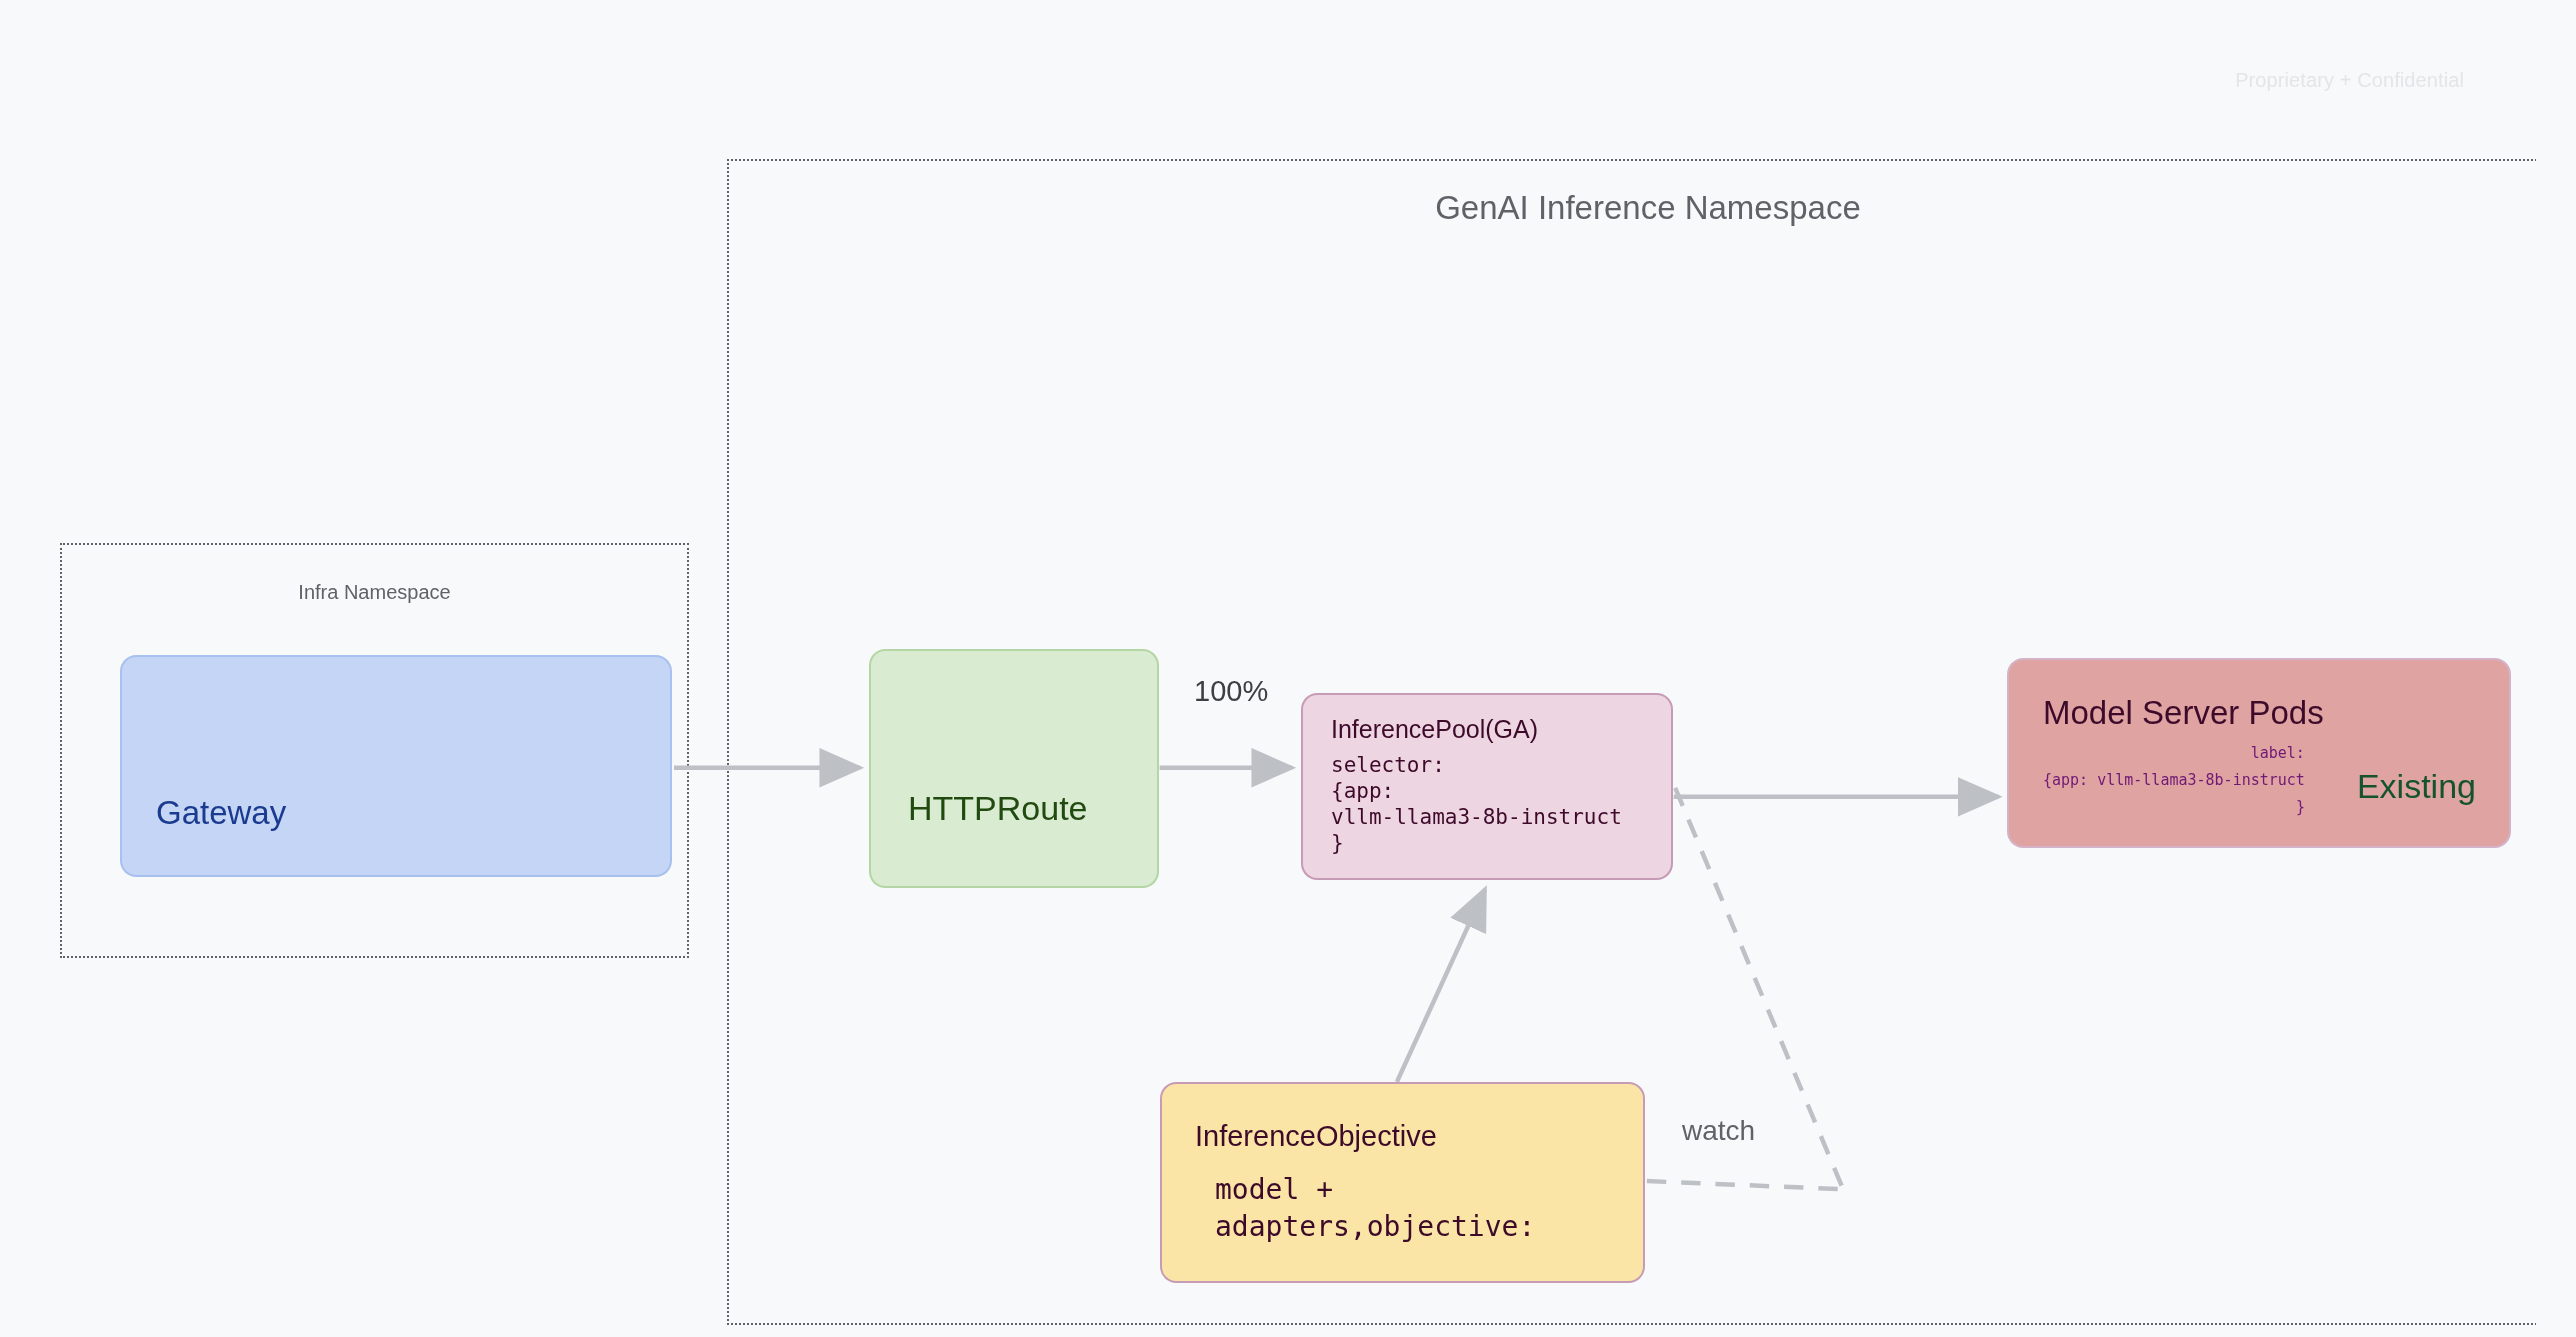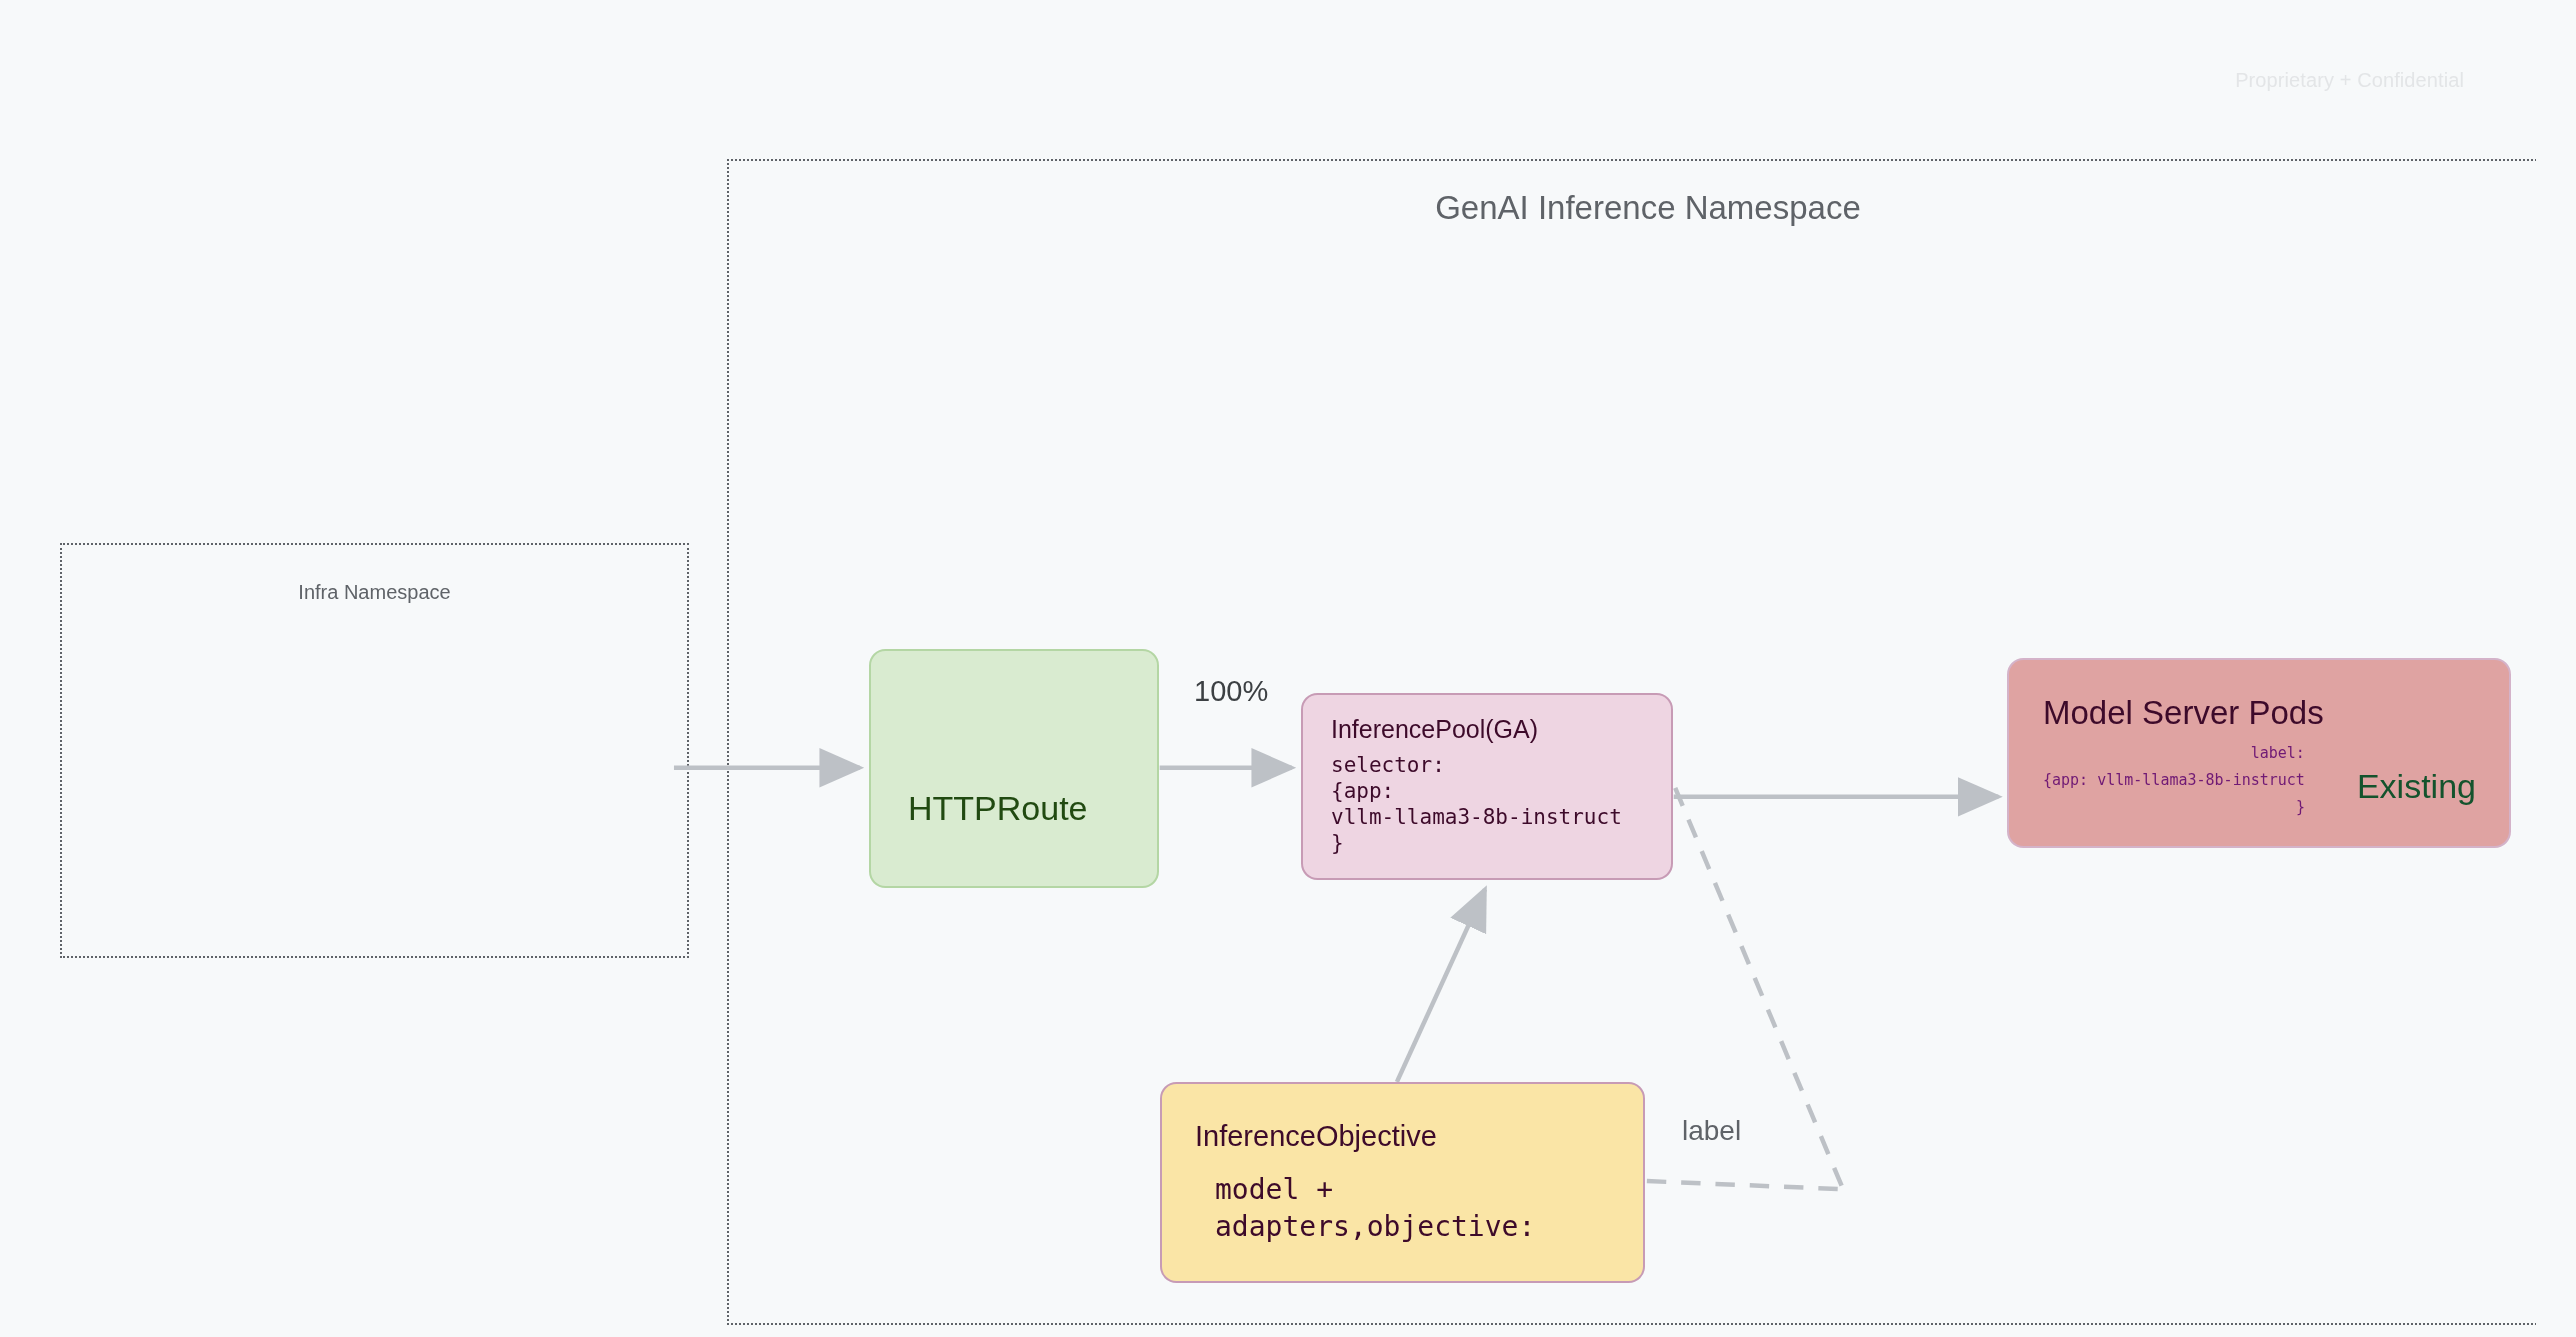--- a/index.html
+++ b/index.html
@@ -271,20 +271,23 @@
 
     <line x1="2243" y1="1068" x2="2678" y2="1068" stroke="#bdc1c6" stroke-width="6" marker-end="url(#arrowhead)"></line>
 
     <line x1="1872" y1="1450" x2="1990" y2="1192" stroke="#bdc1c6" stroke-width="6" marker-end="url(#arrowhead)"></line>
 
     <path d="M 2245 1056 L 2470 1594" fill="none" stroke="#bdc1c6" stroke-width="6" stroke-dasharray="26 20"></path>
 
     <path d="M 2207 1583 L 2472 1594" fill="none" stroke="#bdc1c6" stroke-width="6" stroke-dasharray="26 20"></path>
   </svg>
 
+  <div class="node" id="node-gateway">
+    <div class="title">Gateway</div>
+  </div>
 
   <div class="node" id="node-httproute">
     <div class="title">HTTPRoute</div>
   </div>
 
   <div id="label-100">100%</div>
 
   <div class="node" id="node-pool">
     <div class="title">InferencePool(GA)</div>
     <div class="sub">selector:
@@ -300,17 +303,17 @@
 }</div>
     <div class="watermark">Existing</div>
   </div>
 
   <div class="node" id="node-objective">
     <div class="title">InferenceObjective</div>
     <div class="sub">model +
 adapters,objective:</div>
   </div>
 
-  <div id="label-watch">label</div>
+  <div id="label-watch">watch</div>
 
 
 </div>
 
 
 </body></html>

